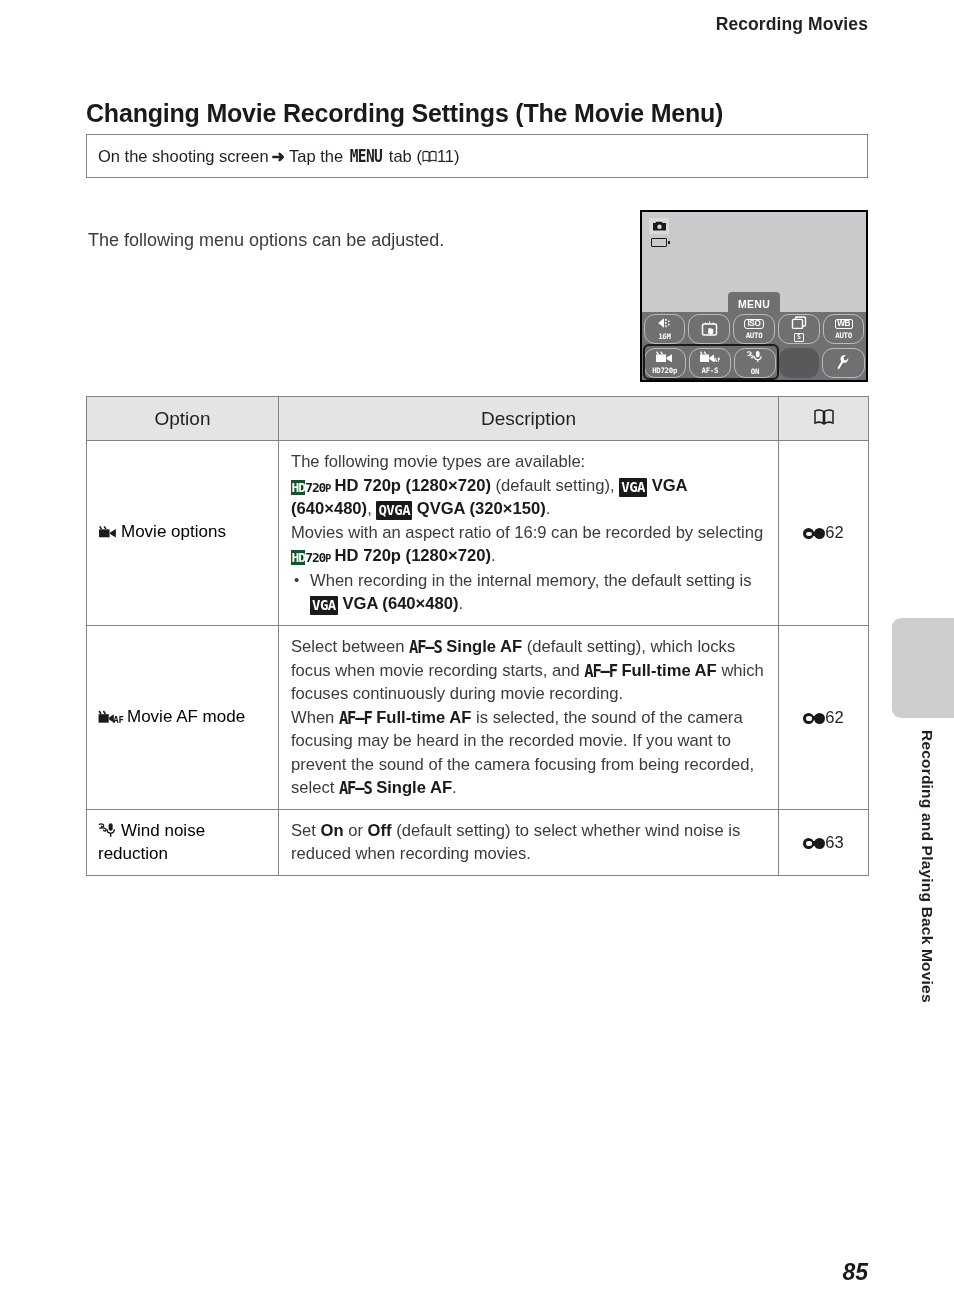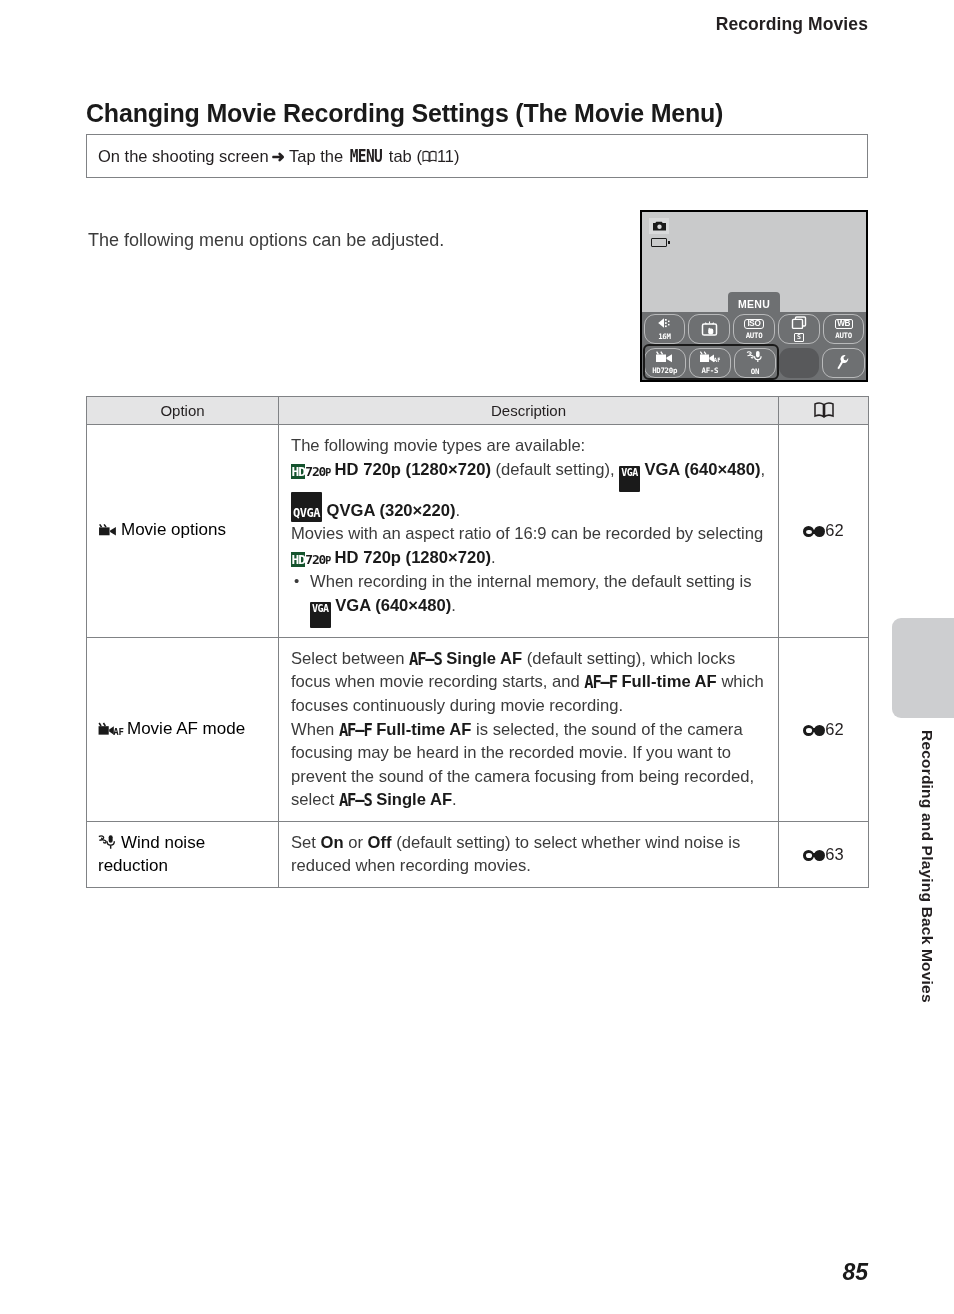--- a/index.html
+++ b/index.html
@@ -226,23 +226,23 @@
     border-collapse: collapse;
     table-layout: fixed;
   }
   table.opts th, table.opts td {
     border: 1.4px solid #808285;
     box-sizing: border-box;
     vertical-align: middle;
   }
   table.opts thead th {
     background: #e4e4e5;
-    font-size: 15px;
+    font-size: 19px;
     font-weight: normal;
-    height: 28px;
+    height: 44px;
     text-align: center;
     color: #231f20;
   }
   .col-opt   { width: 192px; }
   .col-desc  { width: 500px; }
   .col-ref   { width: 90px; }
 
   td.opt-cell {
     padding: 6px 8px 6px 11px;
     font-size: 17px;
@@ -288,27 +288,27 @@
     background: transparent;
     color: #1a1a1a;
     font-size: 13px;
     letter-spacing: -1.2px;
     padding: 0;
   }
   .chip.hd .blk {
     background: #14532d; color:#fff; padding: 0 0.5px;
   }
   .chip.vga {
-    font-size: 10px;
-    padding: 2px 2px 14px 2px;
+    font-size: 14px;
+    padding: 2px 2px 3px 2px;
     letter-spacing: -0.5px;
   }
   .chip.qvga {
-    font-size: 12px;
-    padding: 15px 2px 3px 2px;
+    font-size: 14px;
+    padding: 2px 2px 3px 2px;
     letter-spacing: -0.5px;
   }
   .afs, .aff {
     font-family: "DejaVu Sans Mono", monospace;
     font-weight: bold;
     font-size: 15.5px;
     letter-spacing: -1.2px;
     color: #1a1a1a;
     display: inline-block;
     transform: scaleY(1.12);
@@ -544,21 +544,21 @@
       </td>
       <td class="desc-cell">
         <div>The following movie types are available:</div>
         <div>
           <span class="chip hd"><span class="blk">HD</span>720<span style="font-size:10px">P</span></span>
           <b>HD 720p (1280×720)</b>
           <span>(default setting),</span>
           <span class="chip vga">VGA</span>
           <b>VGA (640×480)</b><span>,</span>
           <span class="chip qvga">QVGA</span>
-          <b>QVGA (320×220)</b><span>.</span>
+          <b>QVGA (320×150)</b><span>.</span>
         </div>
         <div>
           <span>Movies with an aspect ratio of 16:9 can be recorded by selecting</span>
           <span class="chip hd"><span class="blk">HD</span>720<span style="font-size:10px">P</span></span>
           <b>HD 720p (1280×720)</b><span>.</span>
         </div>
         <div class="bullet-li">
           <span class="dot">•</span>
           <span>
             <span>When recording in the internal memory, the default setting is</span>

